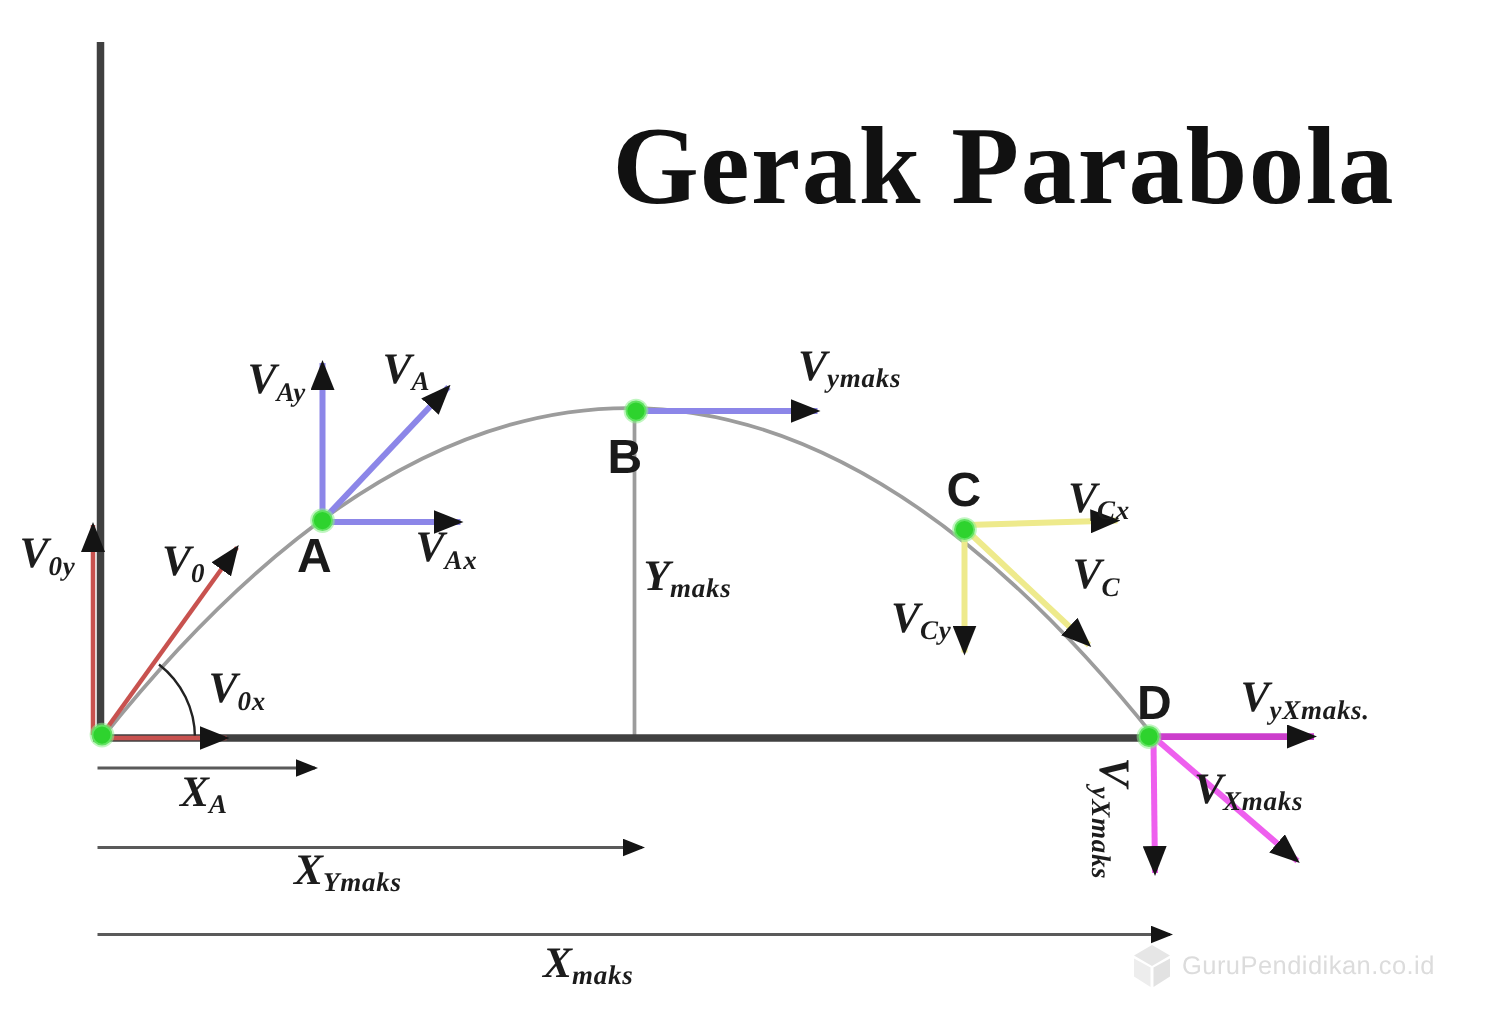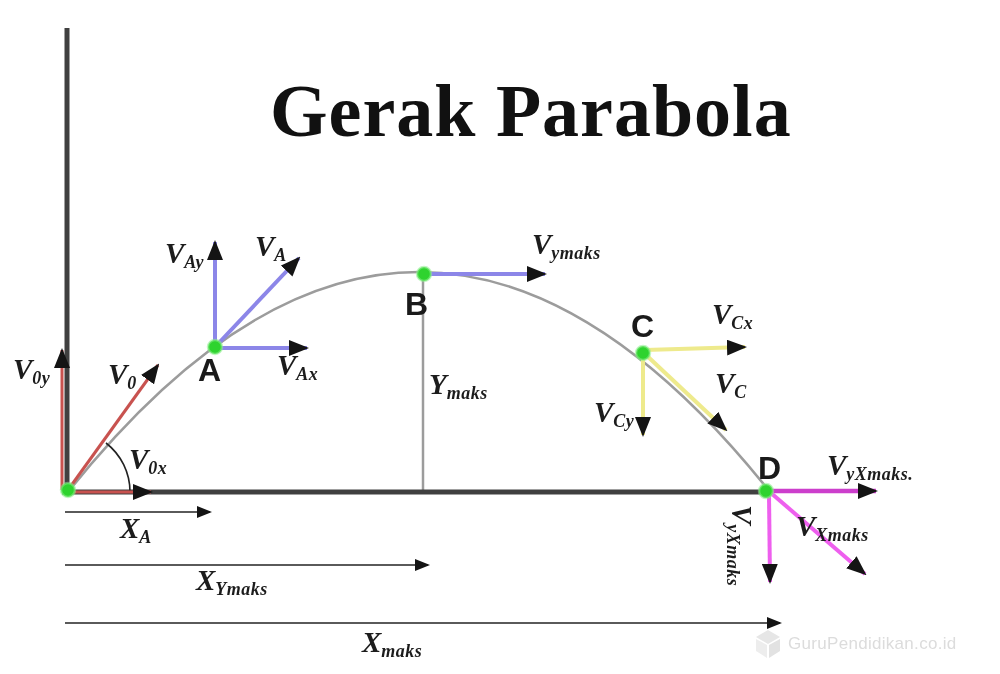--- a/index.html
+++ b/index.html
@@ -37,21 +37,21 @@
     color:#1a1a1a;
     line-height:1;
   }
   .rot90 {
     transform: rotate(90deg);
     transform-origin: 0 0;
   }
   #title {
     position:absolute;
     left:270px; top:74px; width:660px;
-    text-align:left;
+    text-align:right;
     font-family:"Liberation Serif", serif;
     font-weight:700;
     font-size:74px;
     color:#111111;
     line-height:1;
     letter-spacing:1px;
   }
   #watermark {
     position:absolute;
     left:755px; top:629px;
@@ -123,31 +123,31 @@
     <circle class="dot" cx="215" cy="347" r="7"></circle>
     <circle class="dot" cx="424" cy="274" r="7"></circle>
     <circle class="dot" cx="643" cy="353" r="7"></circle>
     <circle class="dot" cx="766" cy="491" r="7"></circle>
   </svg>
 
   <div id="title">Gerak Parabola</div>
 
   <div class="lbl" style="left:13px;top:355px"><span>V</span><span class="sub">0y</span></div>
   <div class="lbl" style="left:108px;top:360px"><span>V</span><span class="sub">0</span></div>
-  <div class="lbl" style="left:129px;top:445px"><span>V</span><span class="sub">0x</span></div>
+  <div class="lbl" style="left:139px;top:445px"><span>V</span><span class="sub">0x</span></div>
   <div class="lbl" style="left:120px;top:514px"><span>X</span><span class="sub">A</span></div>
 
   <div class="lbl" style="left:165px;top:239px"><span>V</span><span class="sub">Ay</span></div>
   <div class="lbl" style="left:255px;top:232px"><span>V</span><span class="sub">A</span></div>
   <div class="lbl" style="left:277px;top:351px"><span>V</span><span class="sub">Ax</span></div>
 
   <div class="lbl" style="left:532px;top:230px"><span>V</span><span class="sub">ymaks</span></div>
   <div class="lbl" style="left:429px;top:370px"><span>Y</span><span class="sub">maks</span></div>
 
-  <div class="lbl" style="left:712px;top:300px"><span>V</span><span class="sub">Cx</span></div>
+  <div class="lbl" style="left:712px;top:318px"><span>V</span><span class="sub">Cx</span></div>
   <div class="lbl" style="left:594px;top:398px"><span>V</span><span class="sub">Cy</span></div>
   <div class="lbl" style="left:715px;top:369px"><span>V</span><span class="sub">C</span></div>
 
   <div class="lbl" style="left:827px;top:451px"><span>V</span><span class="sub">yXmaks.</span></div>
   <div class="lbl" style="left:796px;top:512px"><span>V</span><span class="sub">Xmaks</span></div>
   <div class="lbl rot90" style="left:756px;top:505px"><span>V</span><span class="sub">yXmaks</span></div>
 
   <div class="lbl" style="left:196px;top:566px"><span>X</span><span class="sub">Ymaks</span></div>
   <div class="lbl" style="left:362px;top:628px"><span>X</span><span class="sub">maks</span></div>
 

